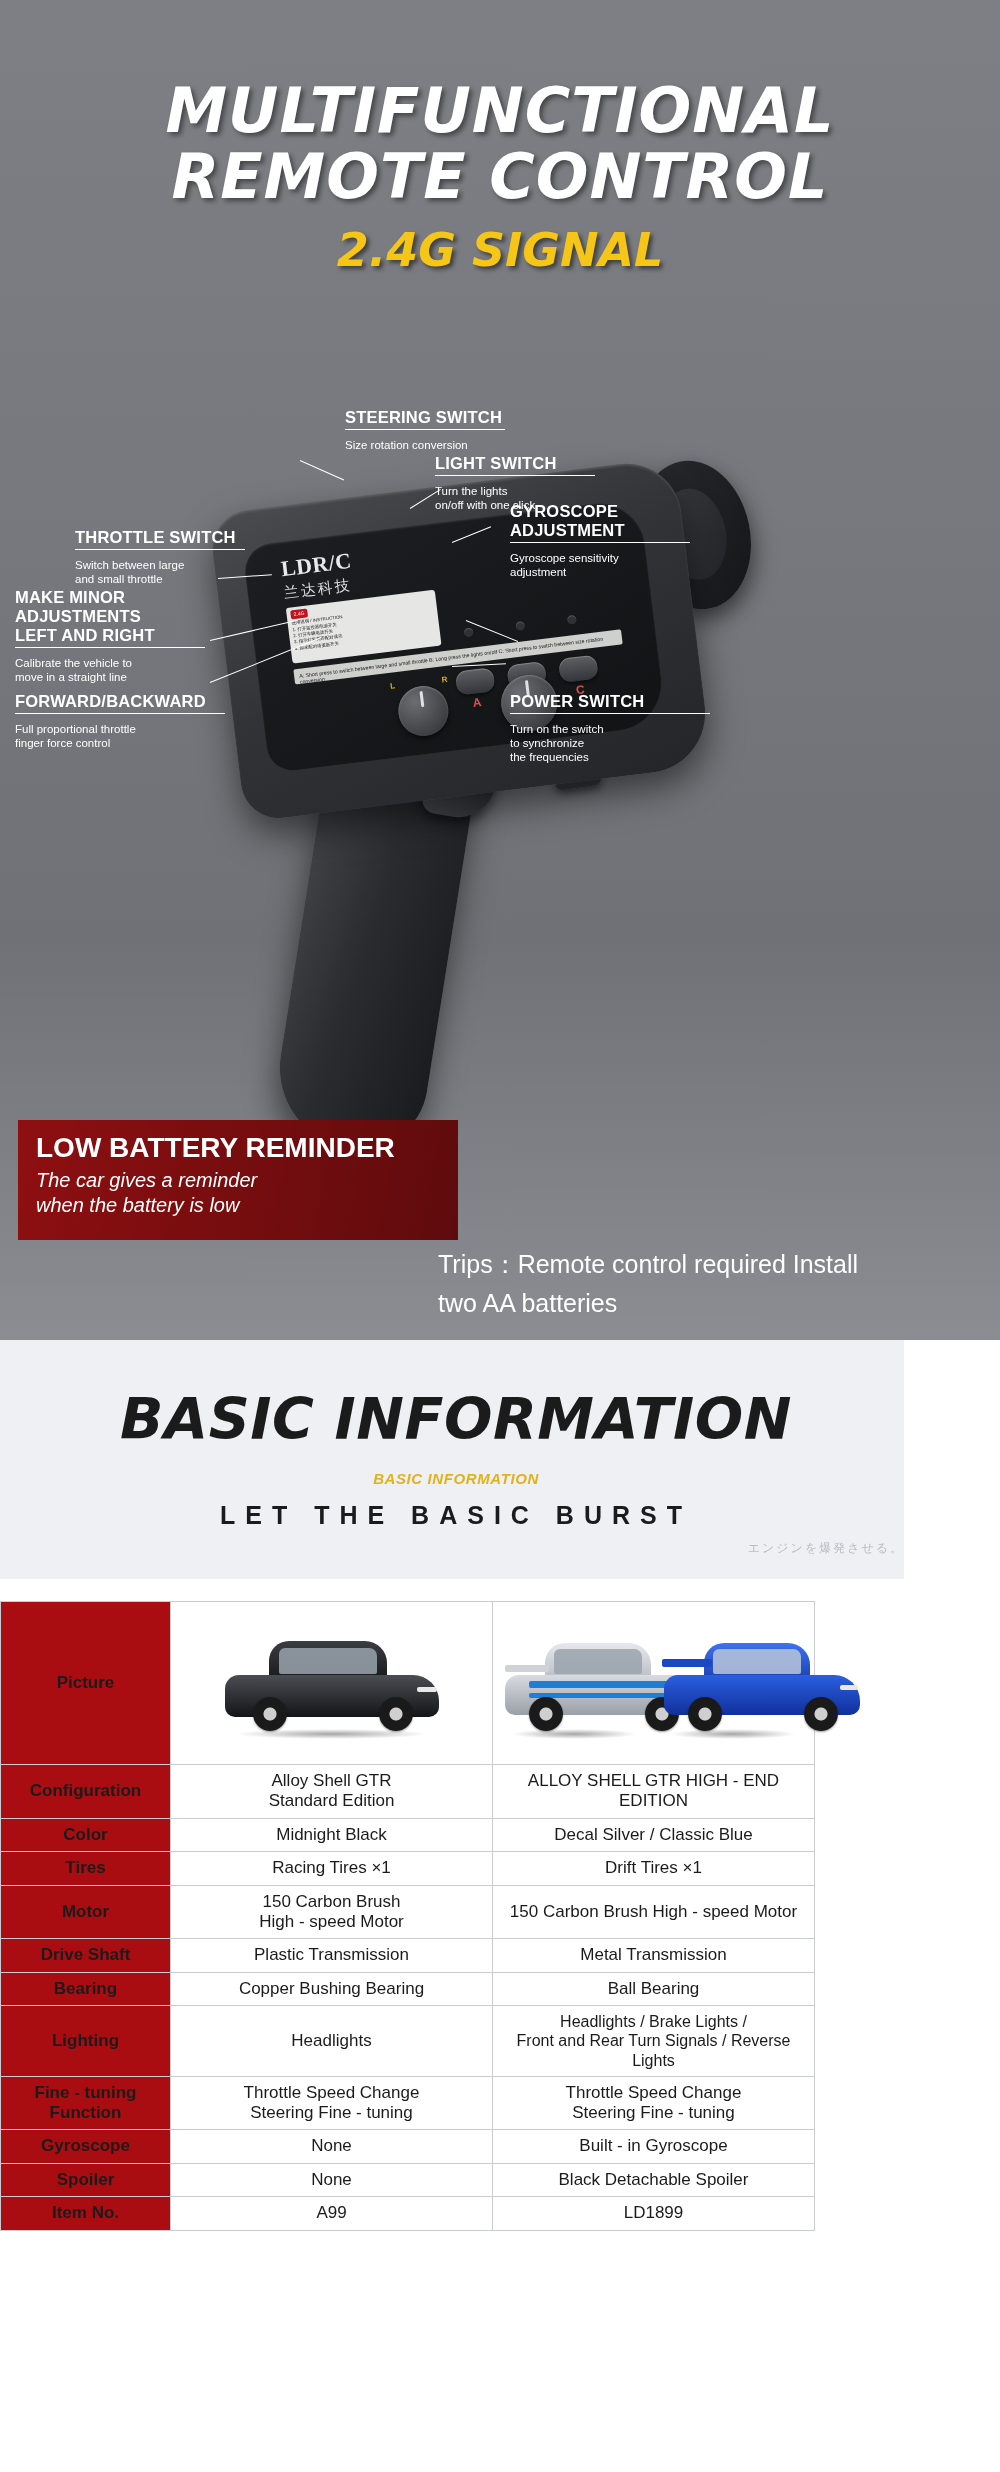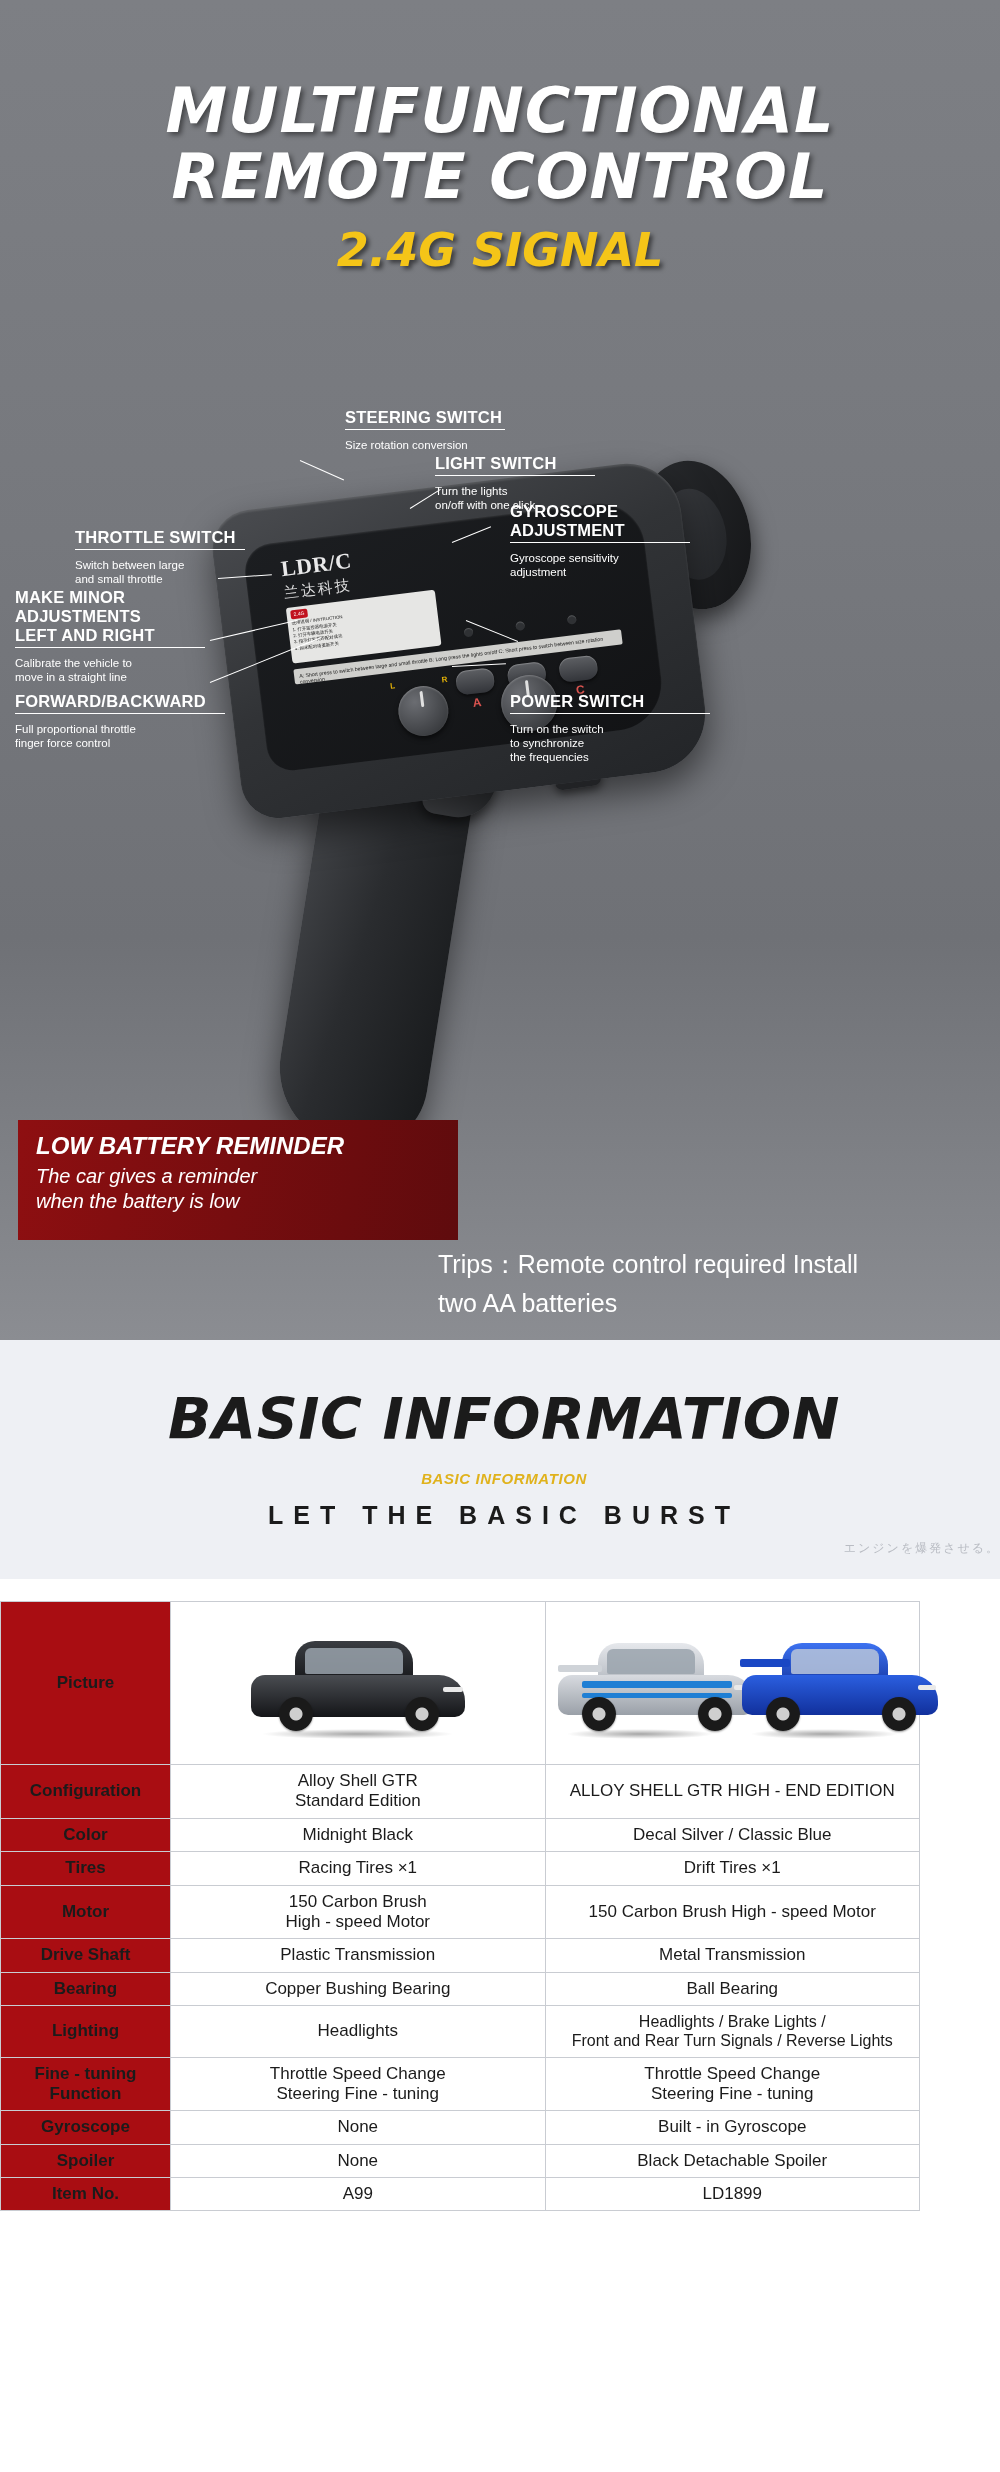--- a/index.html
+++ b/index.html
@@ -163,30 +163,30 @@
   .callout .rule { height: 1px; background: #ffffff; margin: 2px 0 3px 0; }
   .lead { position: absolute; background: #ffffff; height: 1px; transform-origin: left center; }
 
   
   .lowbat {
     position: absolute; left: 18px; top: 690px;
     width: 440px; height: 120px;
     background: linear-gradient(100deg,#8e0f11 0%, #5f0b0d 100%);
     padding: 12px 18px;
   }
-  .lowbat .lb1 { color:#fff; font-size:24px; font-style:italic; font-weight:bold; }
+  .lowbat .lb1 { color:#fff; font-size:28px; font-weight:bold; }
   .lowbat .lb2 { color:#fff; font-size:20px; font-style:italic; line-height:1.25; margin-top:4px;}
   .trips {
     position:absolute; right: 22px; top: 815px; width: 540px;
     color:#fff; font-size:25px; line-height:1.55; text-align:left;
   }
 
   
   .basic {
-    width: 1000px; background: #eef0f4; padding: 46px 0 22px 8px;
+    width: 904px; background: #eef0f4; padding: 46px 0 22px 8px;
     position: relative;
   }
   .basic h2 {
     text-align:center; font-size:57px; font-style:italic; font-weight:bold;
     color:#1b1b1b; letter-spacing:.5px;
     font-family:"DejaVu Sans", sans-serif;
   }
   .basic .sub-gold {
     text-align:center; margin-top:18px; color:#e0b21c;
     font-size:15px; font-weight:bold; font-style:italic; letter-spacing:.6px;
@@ -194,21 +194,21 @@
   .basic .sub-burst {
     text-align:center; margin-top:14px; color:#1b1b1b;
     font-size:25px; font-weight:bold; letter-spacing:10px;
   }
   .basic .sub-jp {
     text-align:right; margin-top:10px; color:#b9bcc3; font-size:12px; letter-spacing:2px;
   }
 
   
   .spec { width: 1000px; padding: 22px 0 0 0; background:#fff; }
-  table.spec-table { border-collapse: collapse; width: 920px; table-layout: fixed; }
+  table.spec-table { border-collapse: collapse; width: 815px; table-layout: fixed; }
   table.spec-table td {
     border: 1px solid #c9ccd2;
     text-align: center;
     vertical-align: middle;
     font-size: 17px;
     color: #1b1b1b;
     padding: 6px 6px;
     line-height: 1.2;
   }
   td.rowhead {

